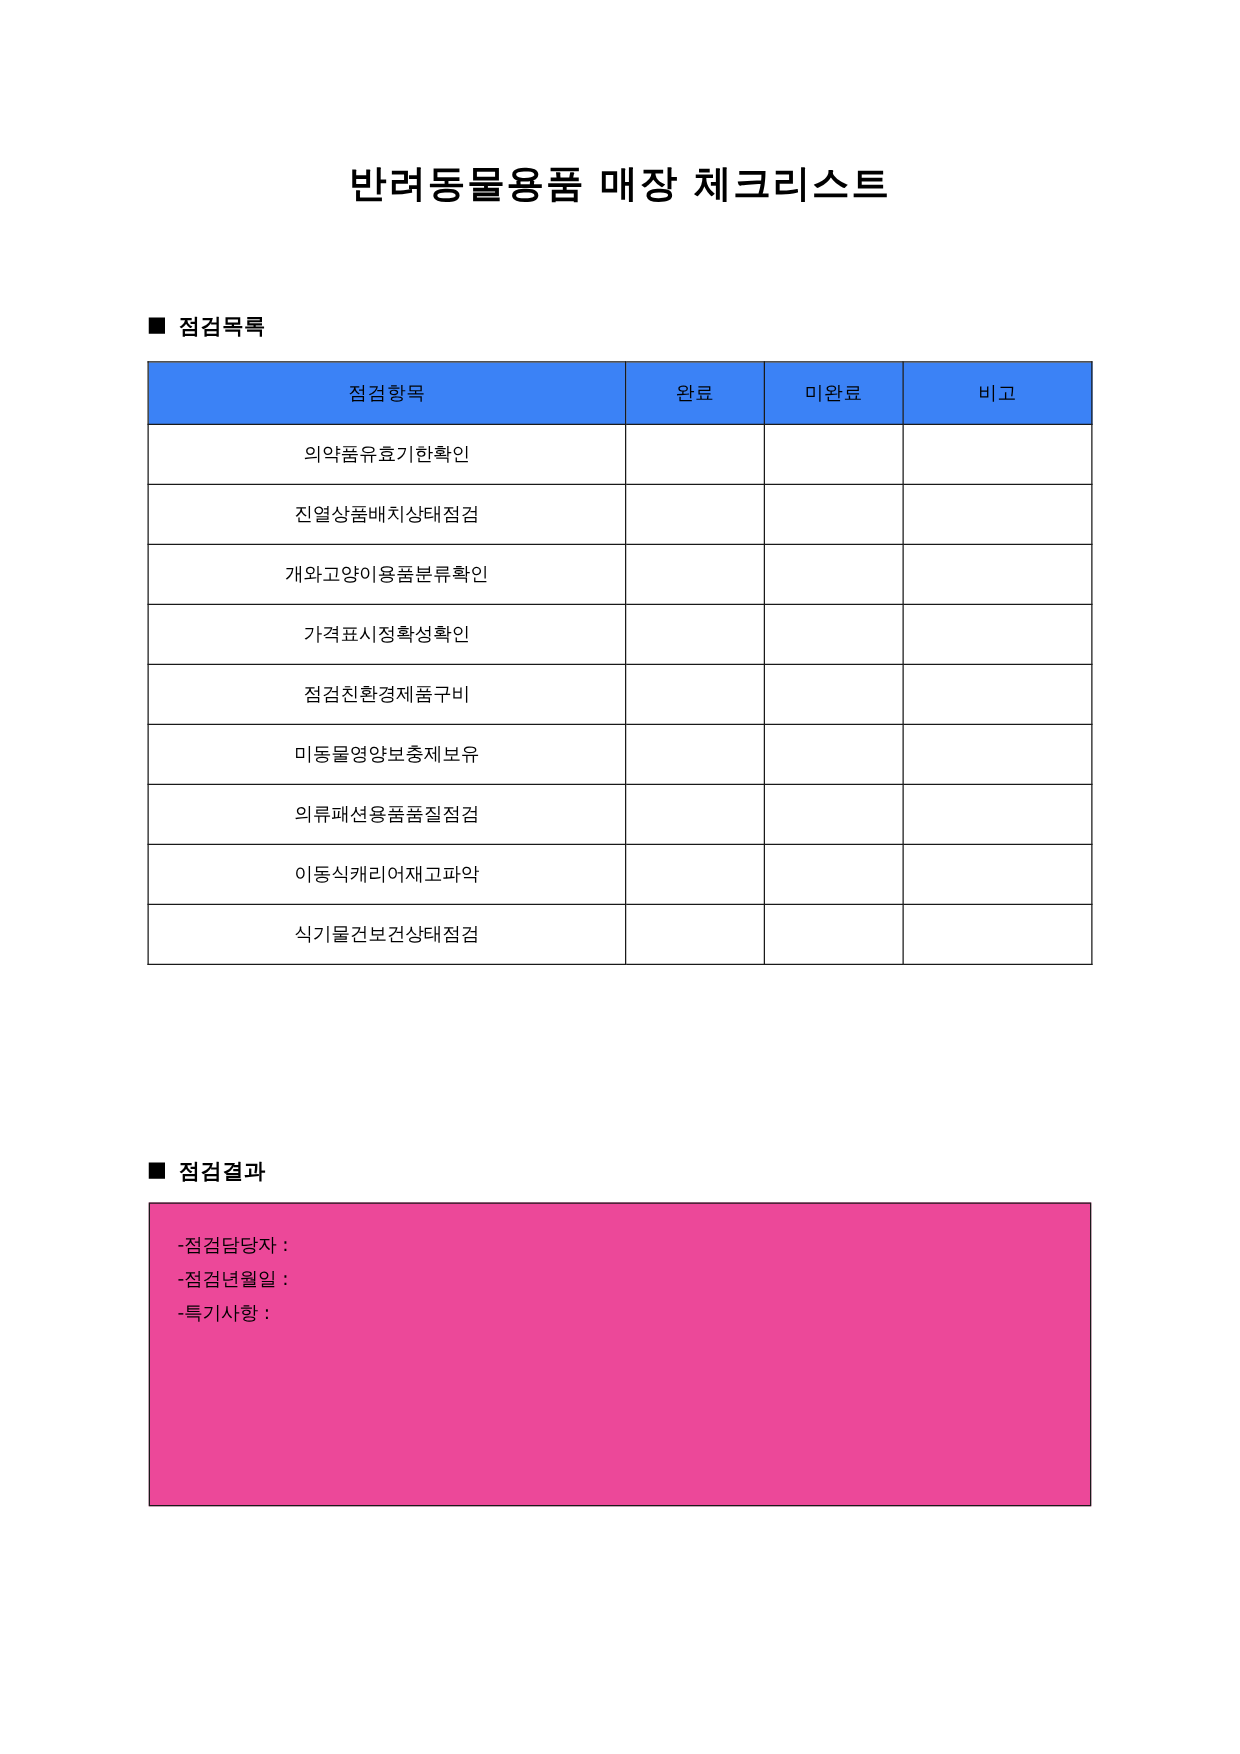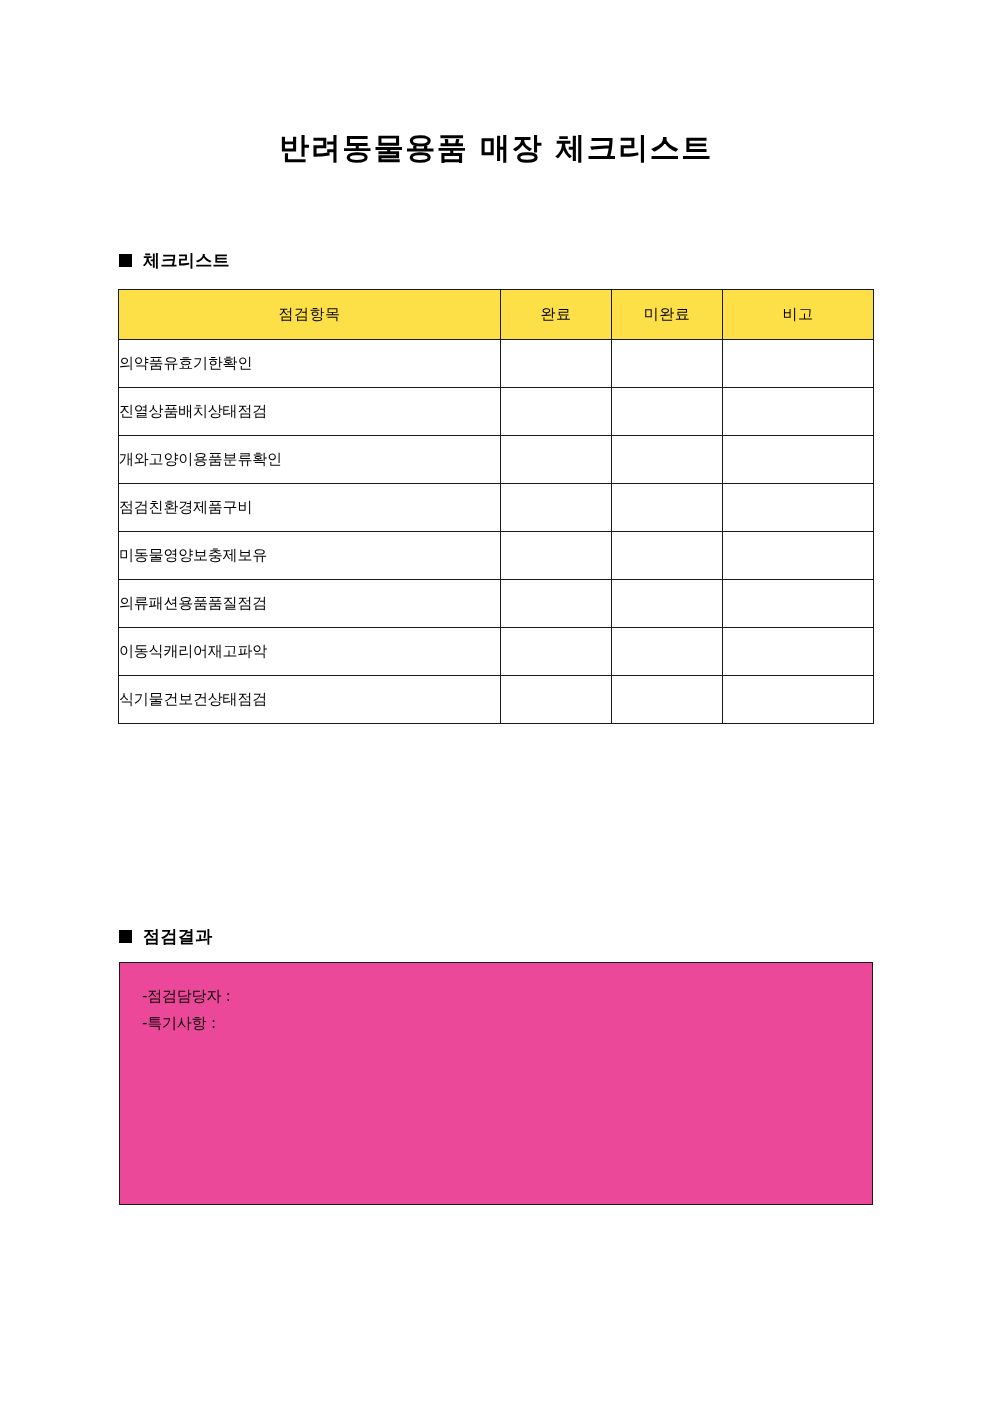--- a/index.html
+++ b/index.html
@@ -74,28 +74,28 @@
   .checklist-table col.c-note   { width: 151px; }
 
   .checklist-table th,
   .checklist-table td {
     border: 1px solid #1a1a1a;
     padding: 0;
     height: 47px;
     vertical-align: middle;
   }
   .checklist-table thead th {
-    background: #fde047;
+    background: #3b82f6;
     font-weight: normal;
     text-align: center;
     height: 49px;
     letter-spacing: 0.5px;
   }
   .checklist-table tbody td.item-cell {
-    text-align: left;
+    text-align: center;
     letter-spacing: -0.2px;
   }
   .checklist-table tbody td.mark-cell {
     text-align: center;
   }
 
   
   .result-box {
     position: absolute;
     left: 119px;
@@ -116,21 +116,21 @@
 </style>
 </head>
 <body>
 
 <div class="page">
 
   <div class="doc-title">반려동물용품 매장 체크리스트</div>
 
   <div class="section-heading" id="heading-checklist">
     <span class="bullet"></span>
-    <span>체크리스트</span>
+    <span>점검목록</span>
   </div>
 
   <table class="checklist-table">
     <colgroup>
       <col class="c-item">
         <col class="c-done">
         <col class="c-undone">
         <col class="c-note">
     </colgroup>
     <thead>
@@ -154,20 +154,26 @@
           <td class="mark-cell"></td>
           <td class="mark-cell"></td>
         </tr>
         <tr>
           <td class="item-cell">개와고양이용품분류확인</td>
           <td class="mark-cell"></td>
           <td class="mark-cell"></td>
           <td class="mark-cell"></td>
         </tr>
         <tr>
+          <td class="item-cell">가격표시정확성확인</td>
+          <td class="mark-cell"></td>
+          <td class="mark-cell"></td>
+          <td class="mark-cell"></td>
+        </tr>
+        <tr>
           <td class="item-cell">점검친환경제품구비</td>
           <td class="mark-cell"></td>
           <td class="mark-cell"></td>
           <td class="mark-cell"></td>
         </tr>
         <tr>
           <td class="item-cell">미동물영양보충제보유</td>
           <td class="mark-cell"></td>
           <td class="mark-cell"></td>
           <td class="mark-cell"></td>
@@ -193,16 +199,17 @@
       </tbody>
   </table>
 
   <div class="section-heading" id="heading-result">
     <span class="bullet"></span>
     <span>점검결과</span>
   </div>
 
   <div class="result-box" id="result-box">
       <div class="result-line">-점검담당자 :</div>
+      <div class="result-line">-점검년월일 :</div>
       <div class="result-line">-특기사항 :</div>
     </div>
 
 </div>
 
 </body></html>

